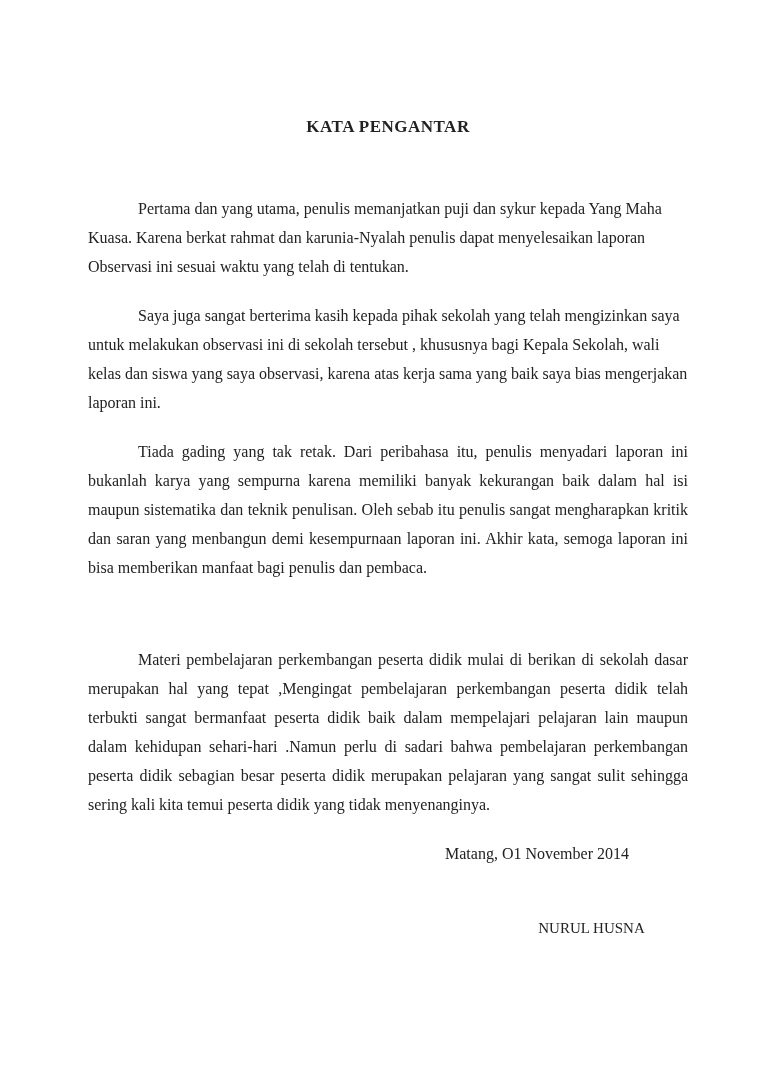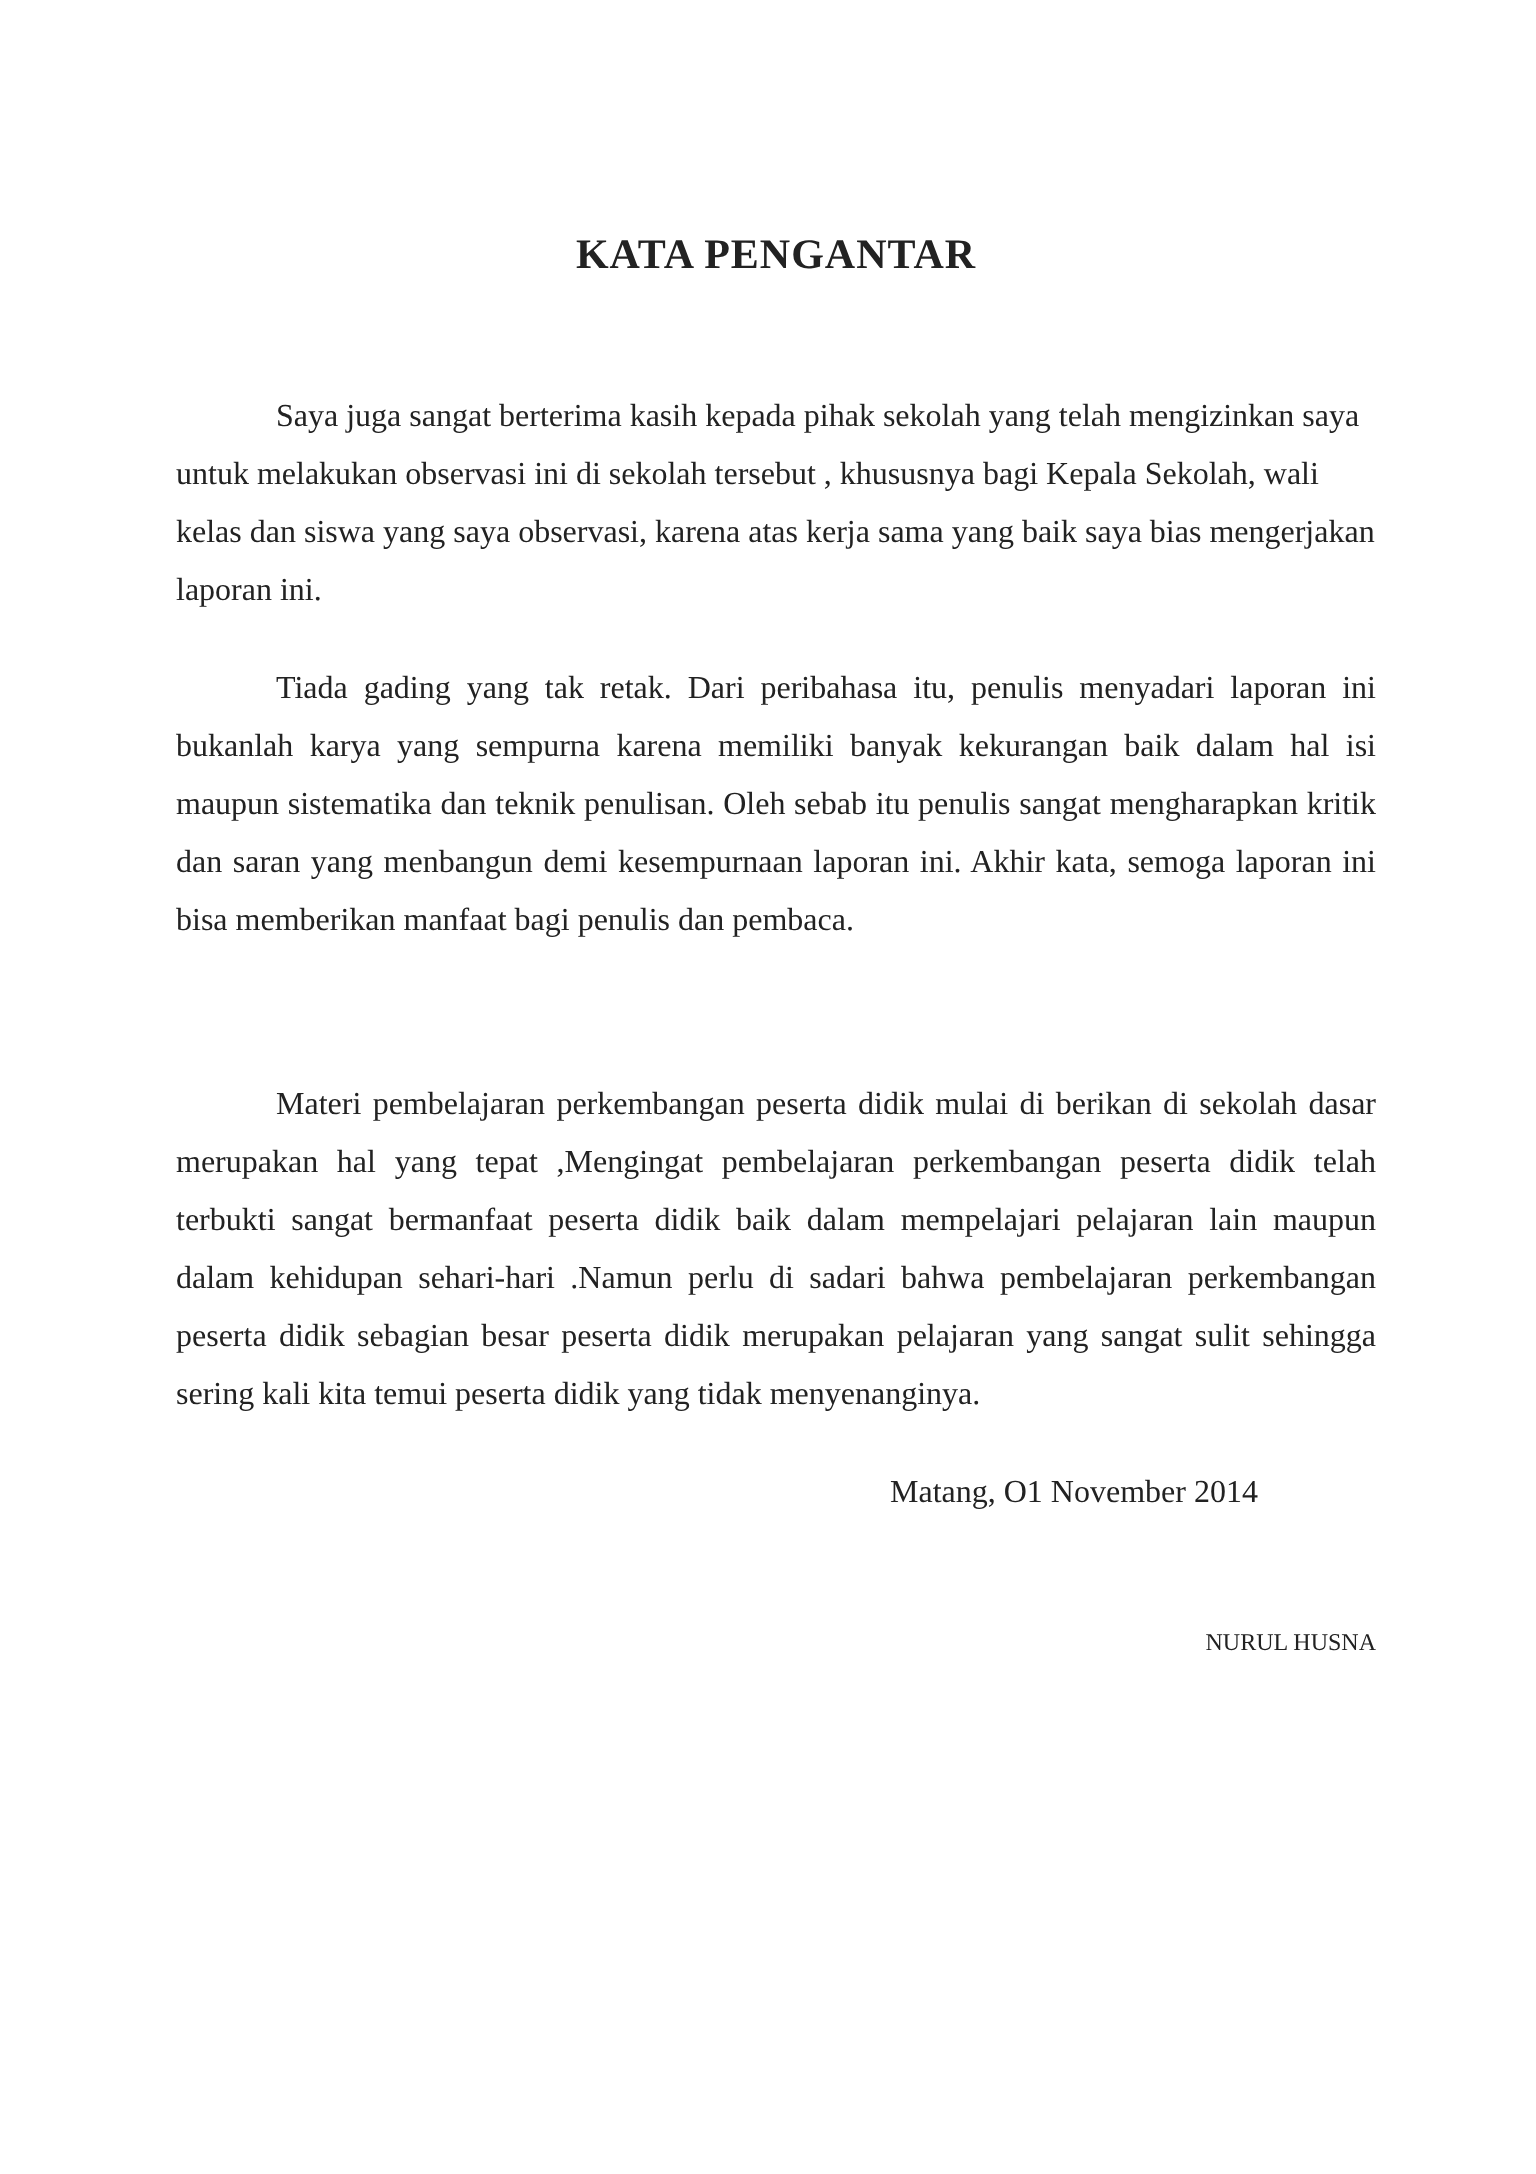--- a/index.html
+++ b/index.html
@@ -15,21 +15,21 @@
     overflow: hidden;
   }
   .page {
     box-sizing: border-box;
     width: 768px;
     height: 1087px;
     background: #ffffff;
     padding: 116px 80px 0 88px;
   }
   .doc-title {
-    font-size: 21px;
+    font-size: 17px;
     line-height: 22px;
     font-weight: bold;
     text-align: center;
     letter-spacing: 0.5px;
     margin: 0 0 56px 0;
   }
   .para {
     font-size: 16px;
     line-height: 29px;
     text-indent: 50px;
@@ -43,32 +43,33 @@
   .para.gap-top {
     margin-top: 63px;
   }
   .dateline {
     font-size: 16px;
     line-height: 29px;
     margin: 4px 0 0 357px;
     text-align: left;
   }
   .signature {
-    font-size: 12px;
+    font-size: 15px;
     line-height: 29px;
     margin: 46px 0 0 407px;
-    text-align: right;
+    text-align: center;
   }
 </style>
 </head>
 <body>
 
 <div class="page">
   <h1 class="doc-title">KATA PENGANTAR</h1>
 
+  <p class="para">Pertama dan yang utama, penulis memanjatkan puji dan sykur kepada Yang Maha Kuasa. Karena berkat rahmat dan karunia-Nyalah penulis dapat menyelesaikan laporan Observasi ini sesuai waktu yang telah di tentukan.</p>
 
   <p class="para">Saya juga sangat berterima kasih kepada pihak sekolah yang telah mengizinkan saya untuk melakukan observasi ini di sekolah tersebut , khususnya bagi Kepala Sekolah, wali kelas dan siswa yang saya observasi, karena atas kerja sama yang baik saya bias mengerjakan laporan ini.</p>
 
   <p class="para justify">Tiada gading yang tak retak. Dari peribahasa itu, penulis menyadari laporan ini bukanlah karya yang sempurna karena memiliki banyak kekurangan baik dalam hal isi maupun sistematika dan teknik penulisan. Oleh sebab itu penulis sangat mengharapkan kritik dan saran yang menbangun demi kesempurnaan laporan ini. Akhir kata, semoga laporan ini bisa memberikan manfaat bagi penulis dan pembaca.</p>
 
   <p class="para justify gap-top">Materi pembelajaran perkembangan peserta didik mulai di berikan di sekolah dasar merupakan hal yang tepat ,Mengingat pembelajaran perkembangan peserta didik telah terbukti sangat bermanfaat peserta didik baik dalam mempelajari pelajaran lain maupun dalam kehidupan sehari-hari .Namun perlu di sadari bahwa pembelajaran perkembangan peserta didik sebagian besar peserta didik merupakan pelajaran yang sangat sulit sehingga sering kali kita temui peserta didik yang tidak menyenanginya.</p>
 
   <p class="dateline">Matang, O1 November 2014</p>
 
   <p class="signature">NURUL HUSNA</p>

